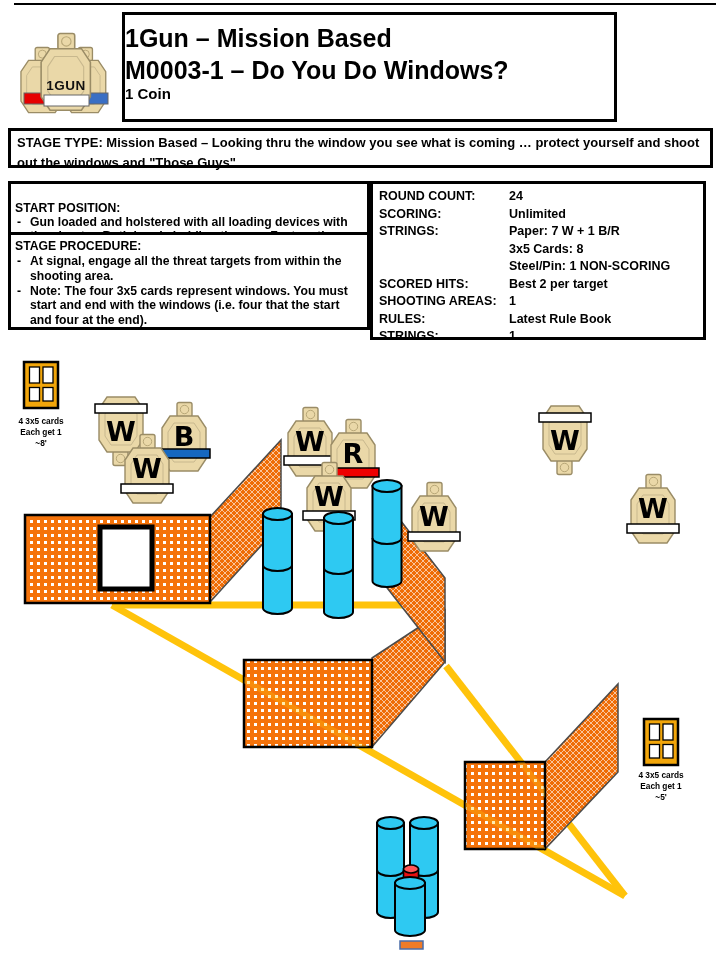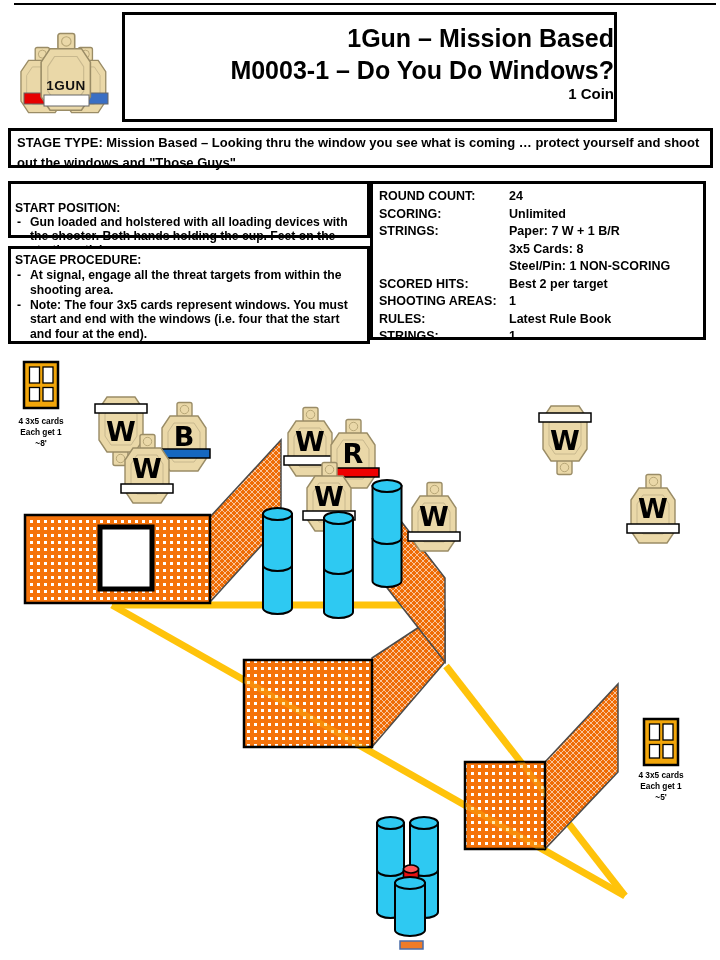--- a/index.html
+++ b/index.html
@@ -2,27 +2,27 @@
 <html><head>
 <meta charset="utf-8">
 <style>
   html,body{margin:0;padding:0;}
   body{
     width:720px;height:960px;position:relative;background:#fff;overflow:hidden;
     font-family:"Liberation Sans",sans-serif;font-weight:bold;color:#000;
   }
   .topline{position:absolute;left:14px;top:3px;width:702px;height:2px;background:#000;}
   .box{position:absolute;border:3px solid #000;box-sizing:border-box;background:#fff;}
-  #title-box{left:122px;top:12px;width:495px;height:110px;text-align:right;}
+  #title-box{left:122px;top:12px;width:495px;height:110px;text-align:left;}
   .t1{font-size:25px;margin-top:9px;}
-  .t2{font-size:25px;margin-top:3px;margin-left:44px;}
+  .t2{font-size:25px;margin-top:3px;}
   .t3{font-size:15px;}
   #stage-type-box{left:8px;top:128px;width:705px;height:40px;font-size:13px;line-height:1.52;padding:2px 6px;}
   #start-position-box{left:8px;top:181px;width:362px;height:57px;font-size:12.2px;line-height:13.8px;padding:16px 6px 0 4px;}
-  #stage-procedure-box{left:8px;top:246px;width:362px;height:98px;font-size:12.2px;line-height:14.8px;padding:3px 6px 0 4px;}
+  #stage-procedure-box{left:8px;top:232px;width:362px;height:98px;font-size:12.2px;line-height:14.8px;padding:3px 6px 0 4px;}
   #round-info-box{left:370px;top:181px;width:336px;height:159px;font-size:12.5px;padding:4px 0 0 6px;}
   .irow{display:flex;line-height:17.5px;}
   .irow .lbl{width:130px;flex:none;}
   .irow .val{flex:1;}
   .bullet-item{display:flex;}
   .bullet-item .dash{width:13px;flex:none;padding-left:2px;}
   .bullet-item .txt{flex:1;}
   .sec-heading{line-height:16px;}
   svg{position:absolute;left:0;top:0;}
   .note{font:bold 8.3px "Liberation Sans",sans-serif;text-anchor:middle;fill:#000;}

